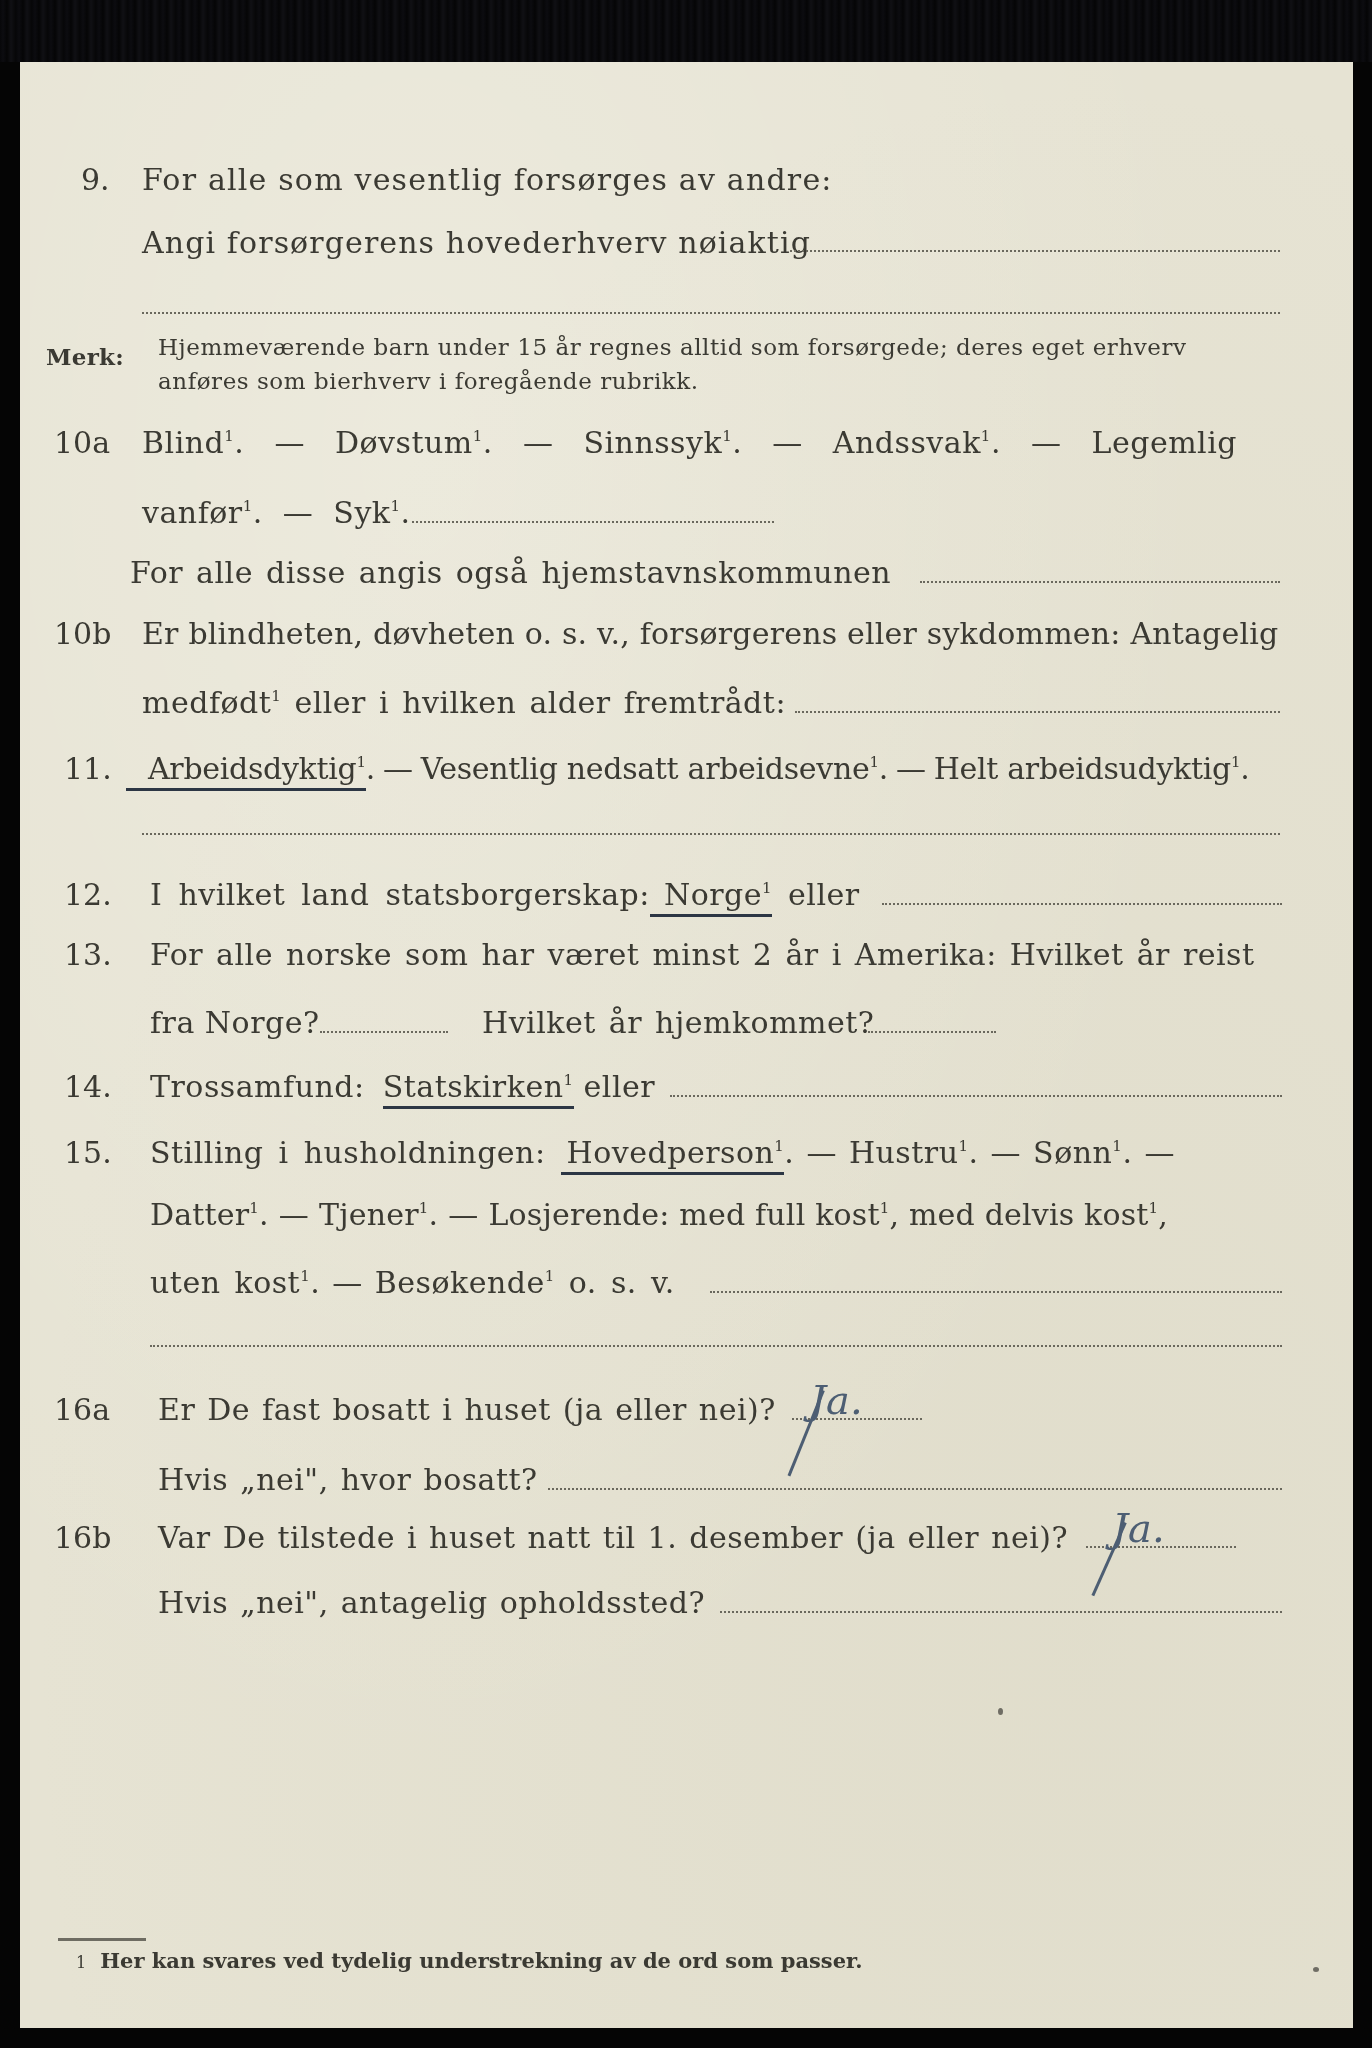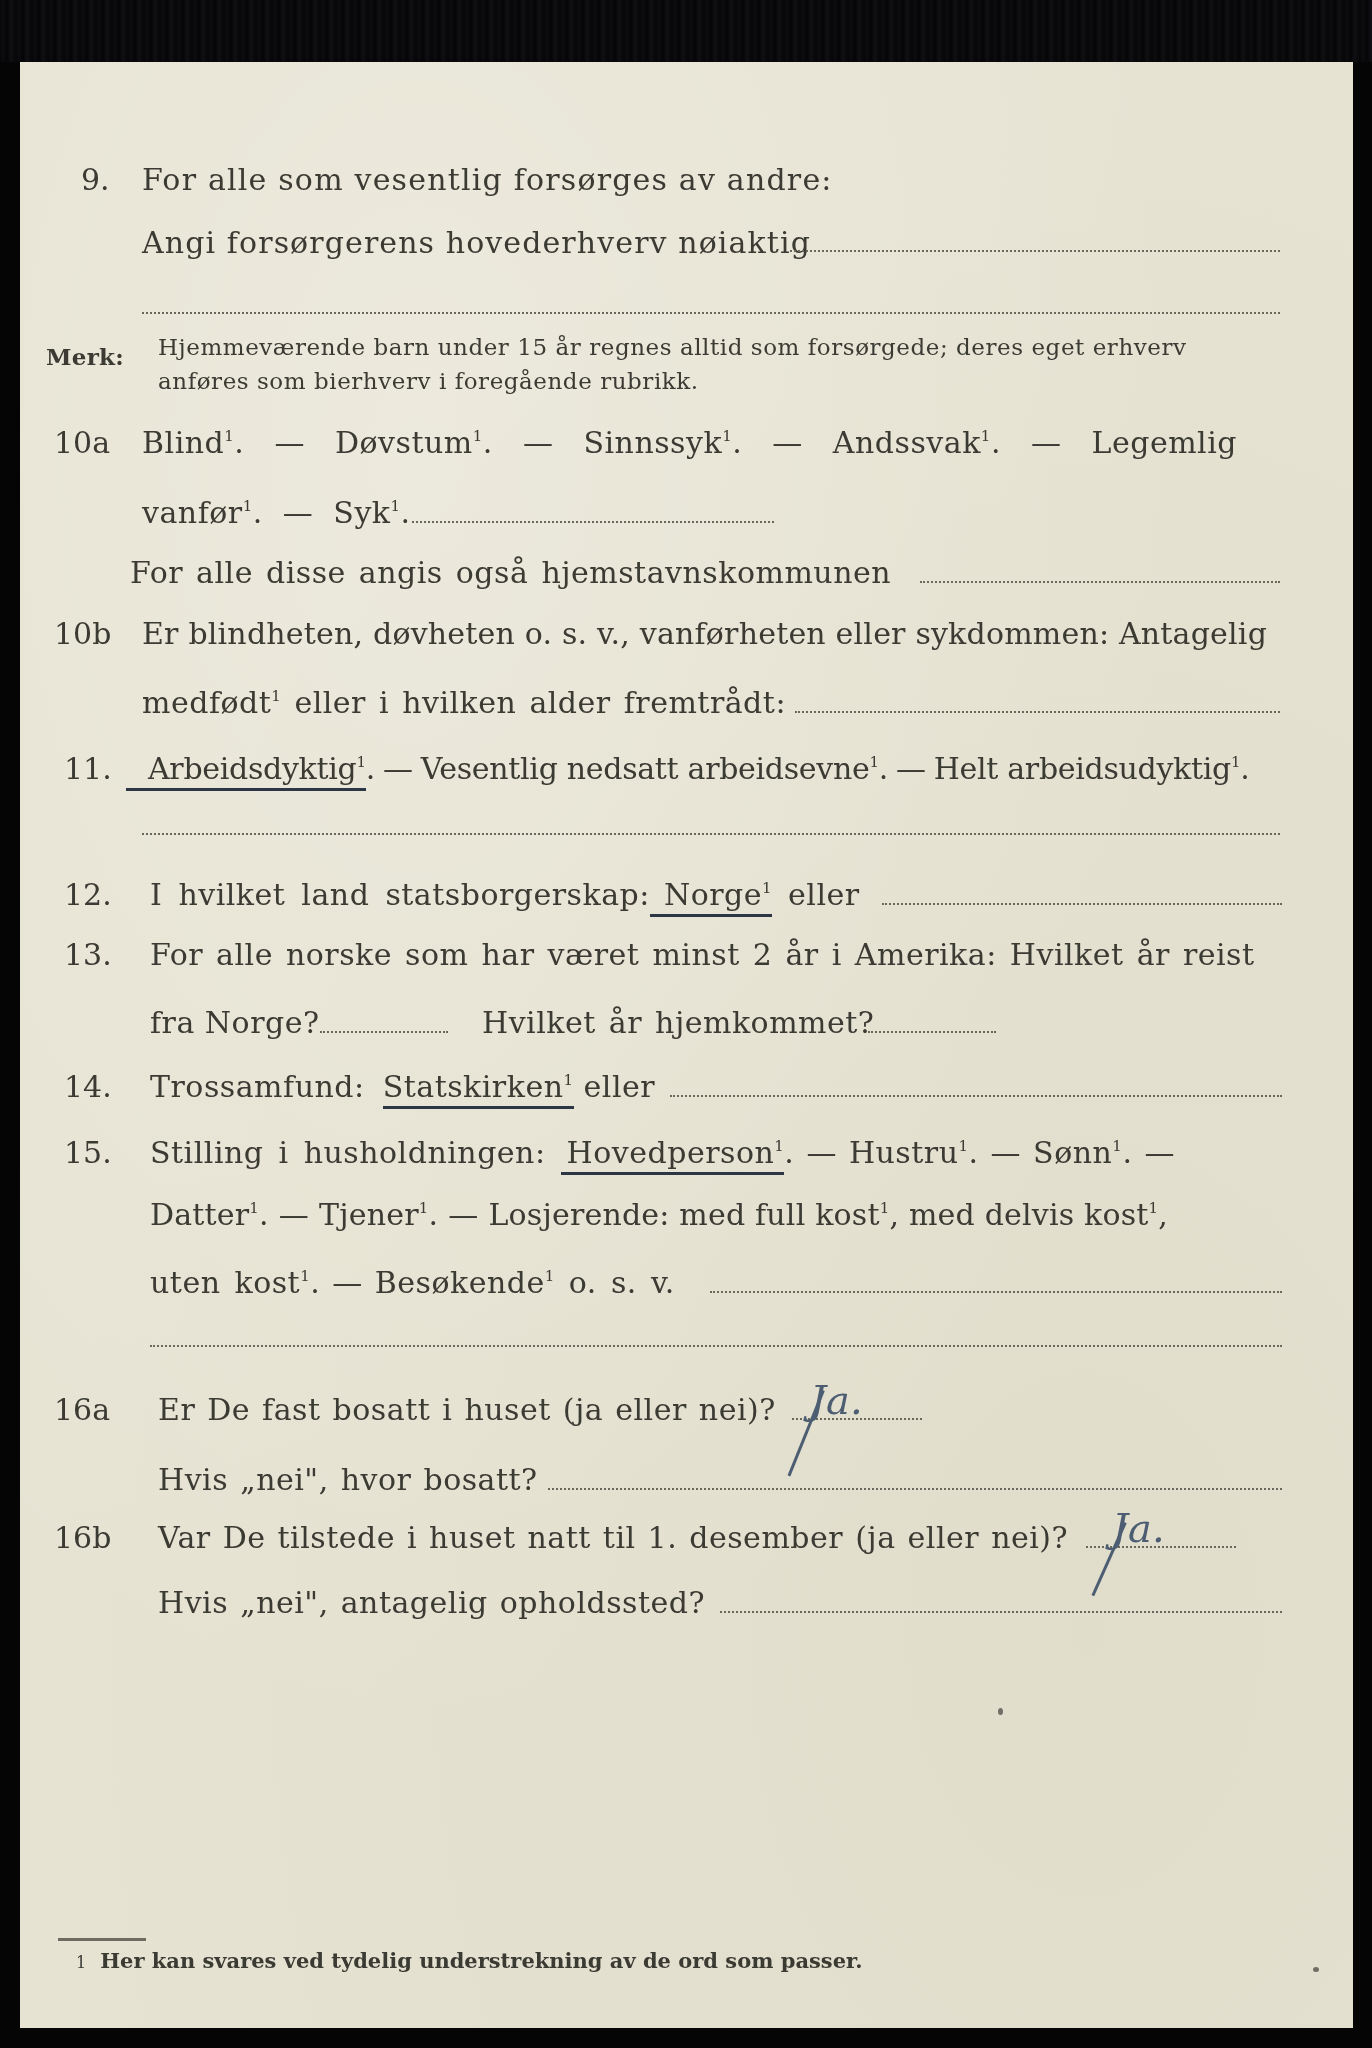--- a/index.html
+++ b/index.html
@@ -76,21 +76,21 @@
   <div class="line" style="left:122px; top:433px;">
     <span><span>vanfør</span><sup>1</sup>.</span>
     <span style="margin:0 10px;">—</span>
     <span><span>Syk</span><sup>1</sup>.</span>
   </div>
   <div class="dots" style="left:392px; width:362px; top:459px;"></div>
   <div class="line" style="left:110px; top:493px; word-spacing:3px;">For alle disse angis også hjemstavnskommunen</div>
   <div class="dots" style="left:900px; width:360px; top:519px;"></div>
 
   <div class="num" style="left:34px; top:554px;">10b</div>
-  <div class="line" style="left:122px; top:554px; letter-spacing:0.2px;">Er blindheten, døvheten o. s. v., vanførheten eller sykdommen: Antagelig</div>
+  <div class="line" style="left:122px; top:554px; letter-spacing:0.2px;">Er blindheten, døvheten o. s. v., forsørgerens eller sykdommen: Antagelig</div>
   <div class="line" style="left:122px; top:623px; word-spacing:3px;">
     <span><span>medfødt</span><sup>1</sup></span><span> eller i hvilken alder fremtrådt:</span>
   </div>
   <div class="dots" style="left:775px; width:485px; top:649px;"></div>
 
   <div class="num" style="left:44px; top:689px;">11.</div>
   <div class="line" style="left:106px; top:689px; letter-spacing:-0.3px;">
     <span class="ink-underline" style="padding-left:22px;"><span>Arbeidsdyktig</span><sup>1</sup></span>.<span style="margin:0 8px;">—</span><span><span>Vesentlig nedsatt arbeidsevne</span><sup>1</sup></span>.<span style="margin:0 8px;">—</span><span><span>Helt arbeidsudyktig</span><sup>1</sup></span>.
   </div>
   <div class="dots" style="left:122px; width:1138px; top:771px;"></div>

